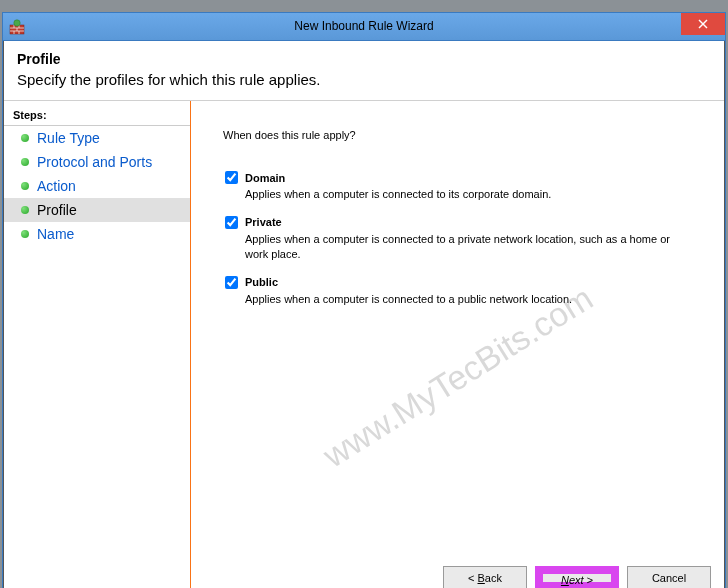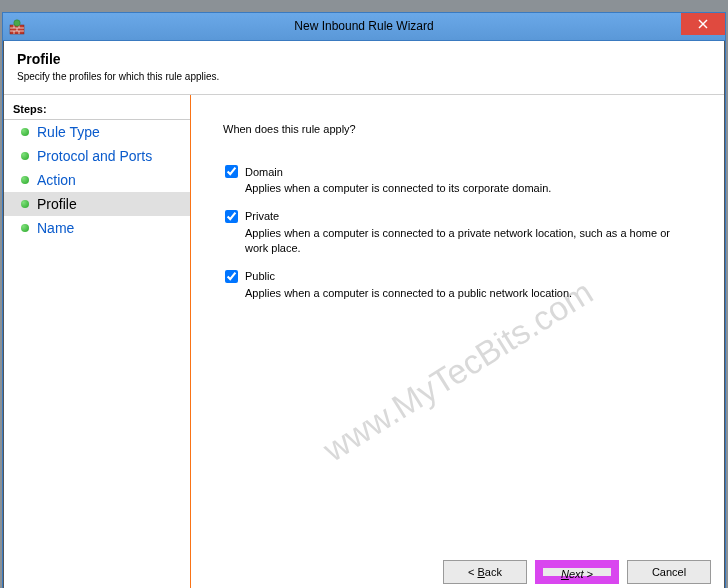--- a/index.html
+++ b/index.html
@@ -6,36 +6,36 @@
     body { width: 728px; height: 588px; background: #8b9196; overflow: hidden; }
     .window { position: absolute; top: 12px; left: 2px; width: 724px; height: 584px; background: #fff; border: 1px solid #3a7ac0; box-shadow: 0 0 0 1px #2a5a90 inset; }
     .titlebar { height: 28px; background: linear-gradient(#6aa8e8, #5a98d8); display: flex; align-items: center; border-bottom: 1px solid #3a7ac0; position: relative; color: #000; font-size: 12px; }
     .titlebar .icon-box { width: 28px; display: flex; align-items: center; justify-content: center; }
     .titlebar .title-text { position: absolute; left: 50%; transform: translateX(-50%); top: 6px; }
     .close-btn { position: absolute; right: 0; top: 0; width: 44px; height: 22px; background: #e04a3f; color: #fff; text-align: center; line-height: 20px; font-size: 13px; cursor: pointer; }
     .firewall-icon { width: 16px; height: 16px; }
 
     .header-area { background: #fff; padding: 10px 14px 6px 14px; border-bottom: 1px solid #d0d0d0; }
     .profile-heading { font-size: 14px; font-weight: bold; color: #000; margin-bottom: 4px; }
-    .subtitle { font-size: 10px; color: #000; padding-bottom: 6px; }
+    .subtitle { font-size: 15px; color: #000; padding-bottom: 6px; }
 
     .body-area { display: flex; height: calc(100% - 28px - 53px); background: #fff; }
     .steps-panel { width: 188px; background: #fff; border-right: 1px solid #f97316; padding: 6px 0 0 0; }
     .steps-header { font-size: 11px; font-weight: bold; padding: 2px 10px 4px 10px; border-bottom: 1px solid #ccc; }
     .step-item { display: flex; align-items: center; padding: 4px 10px 4px 18px; font-size: 14px; cursor: pointer; }
     .step-item .bullet { width: 8px; height: 8px; border-radius: 50%; background: radial-gradient(circle at 30% 30%, #7ee07a, #2aa82a); margin-right: 8px; flex-shrink: 0; }
     .step-item.link { color: #0a5bcc; }
     .step-item.active { background: #e0e0e0; color: #000; }
 
     .content-panel { flex: 1; padding: 28px 28px 0 32px; position: relative; font-size: 11px; color: #000; }
     .question { margin-bottom: 30px; }
     .option-block { margin-bottom: 14px; padding-left: 2px; }
     .option-row { display: flex; align-items: center; }
     .option-row input[type=checkbox] { width: 13px; height: 13px; margin-right: 7px; }
-    .option-label { font-weight: normal; font-size: 11px; }
+    .option-label { font-weight: bold; font-size: 11px; }
     .option-desc { font-size: 11px; color: #000; padding-left: 20px; margin-top: 3px; line-height: 1.35; max-width: 460px; }
 
     .button-row { position: absolute; bottom: 12px; right: 14px; display: flex; gap: 8px; }
     .btn { width: 84px; height: 24px; font-size: 11px; background: #eaeaea; border: 1px solid #9a9a9a; cursor: pointer; }
     .btn.default { border: 8px solid #d946ef; font-style: italic; }
     .btn u { text-decoration: underline; }
 
     .watermark { position: absolute; left: 50%; top: 55%; transform: translate(-50%,-50%) rotate(-32deg); font-size: 34px; color: rgba(120,120,120,0.28); pointer-events: none; white-space: nowrap; font-family: Arial, sans-serif; }
 
     .outer-border { position:absolute; top:0; left:0; right:0; bottom:0; border:1px solid #555; pointer-events:none;}

